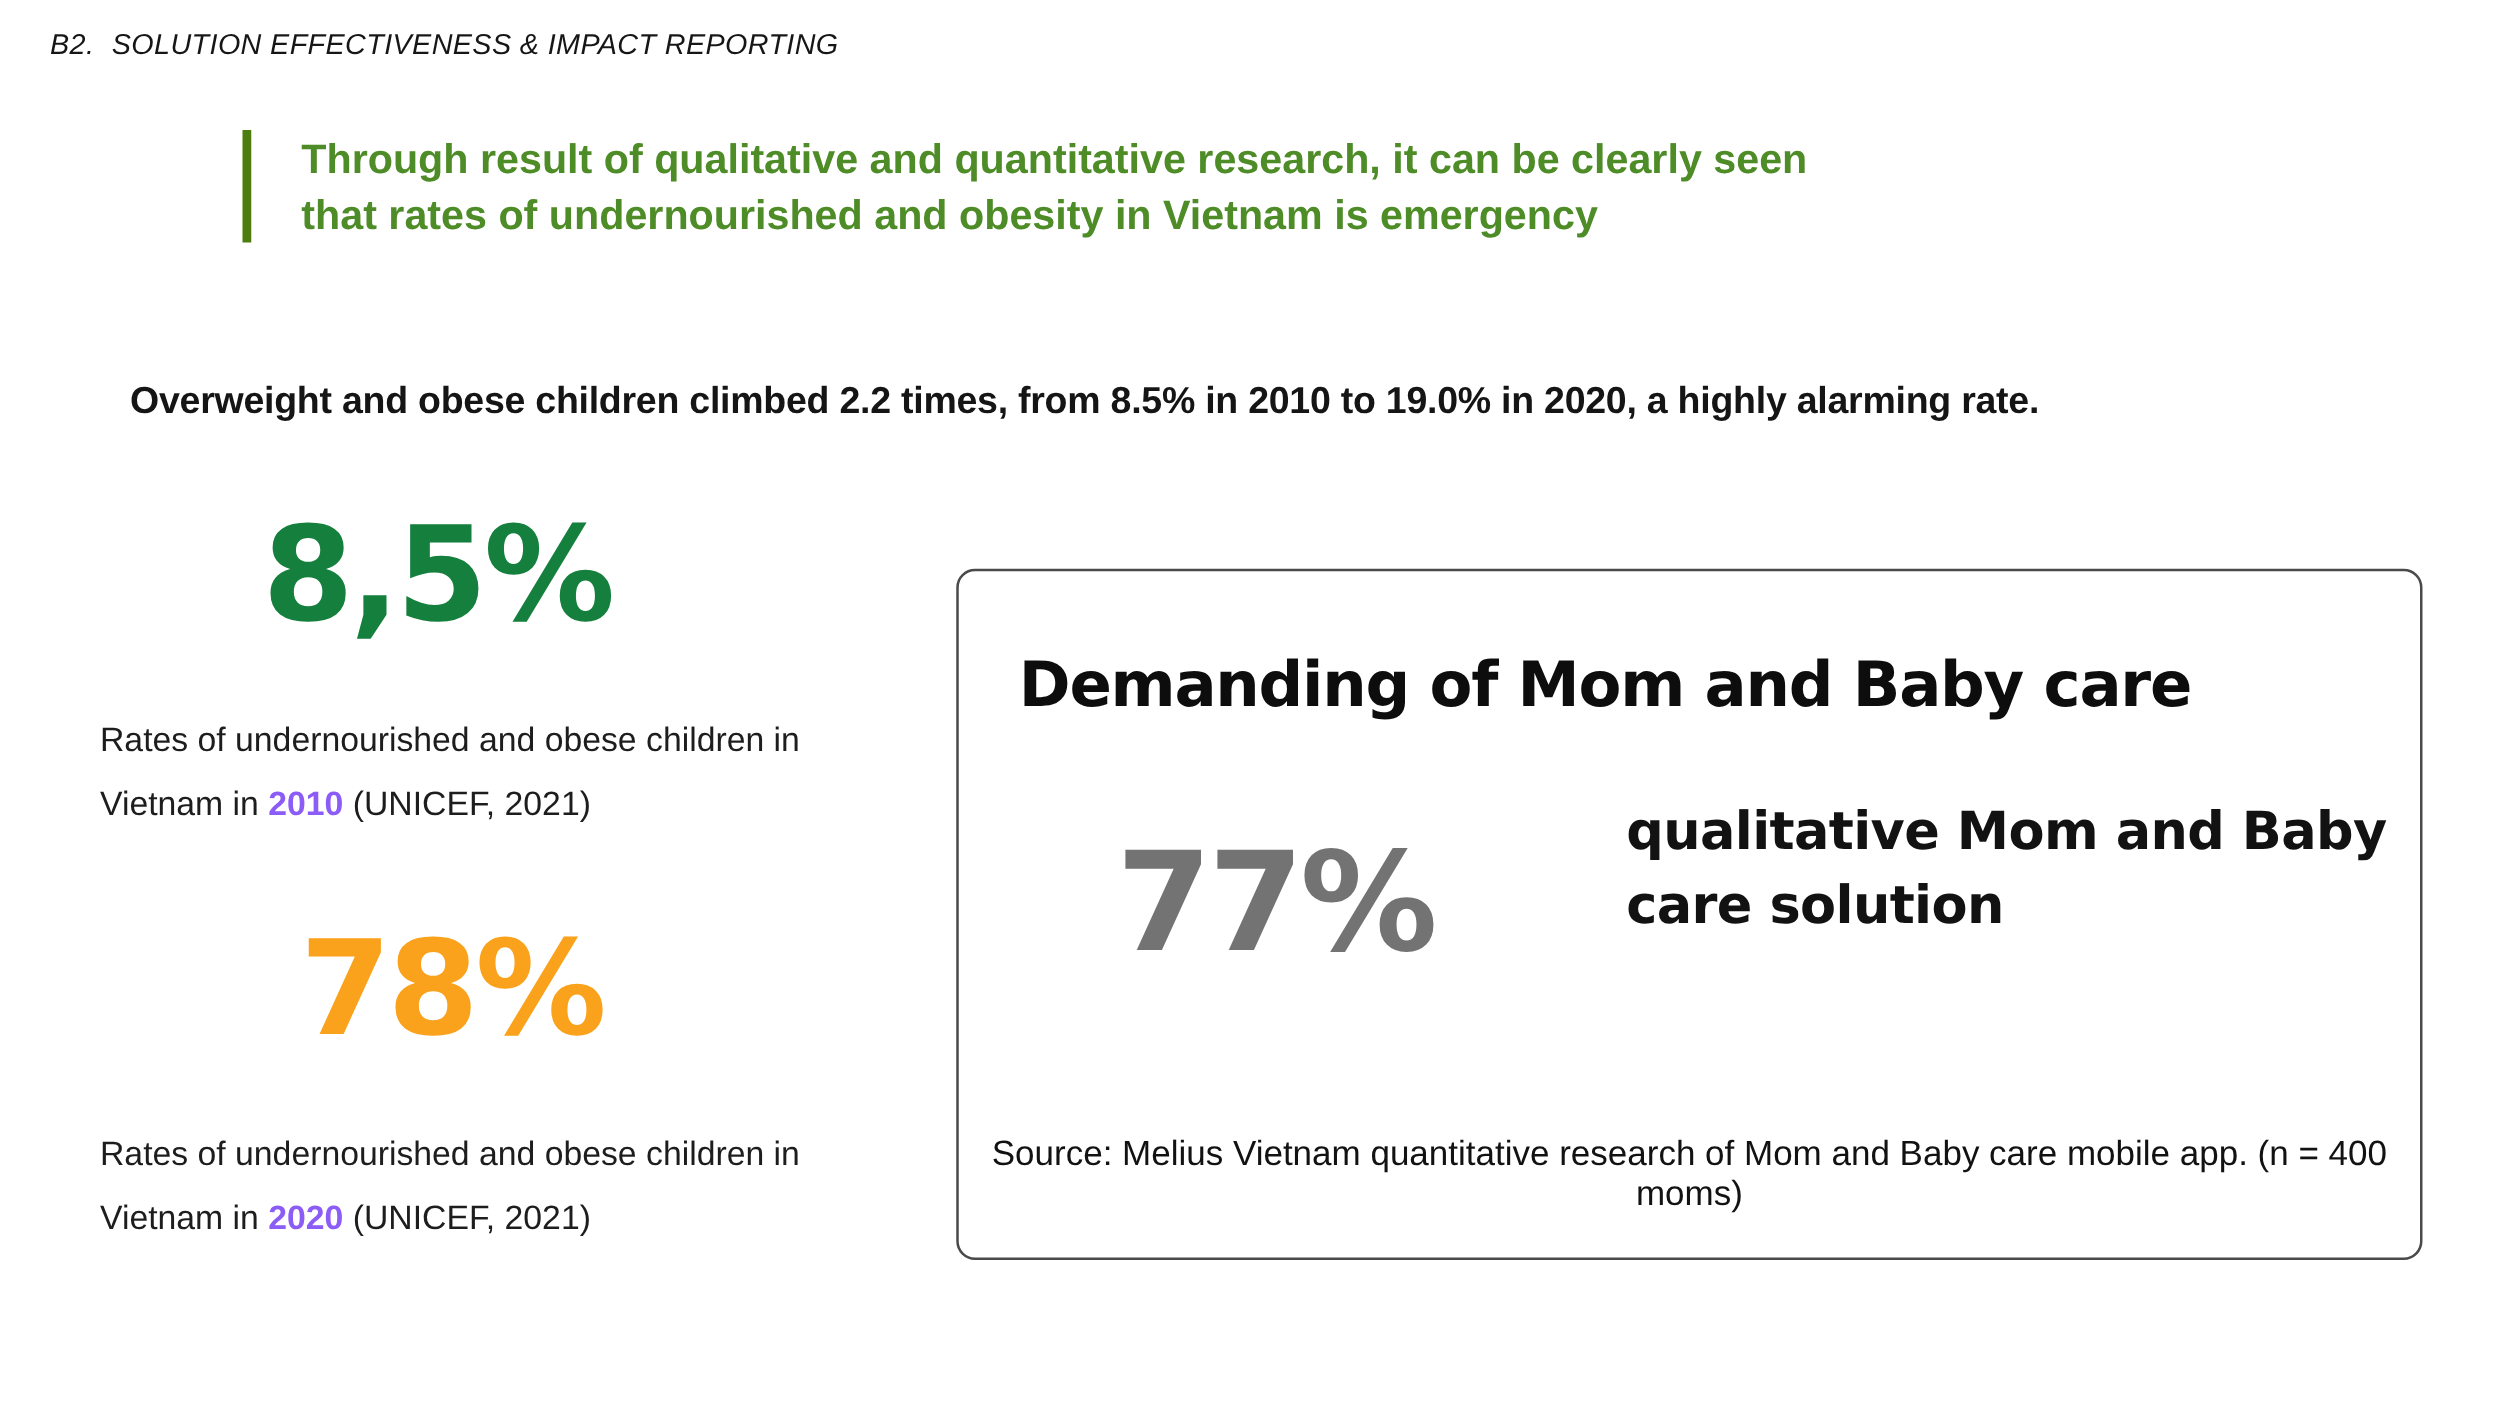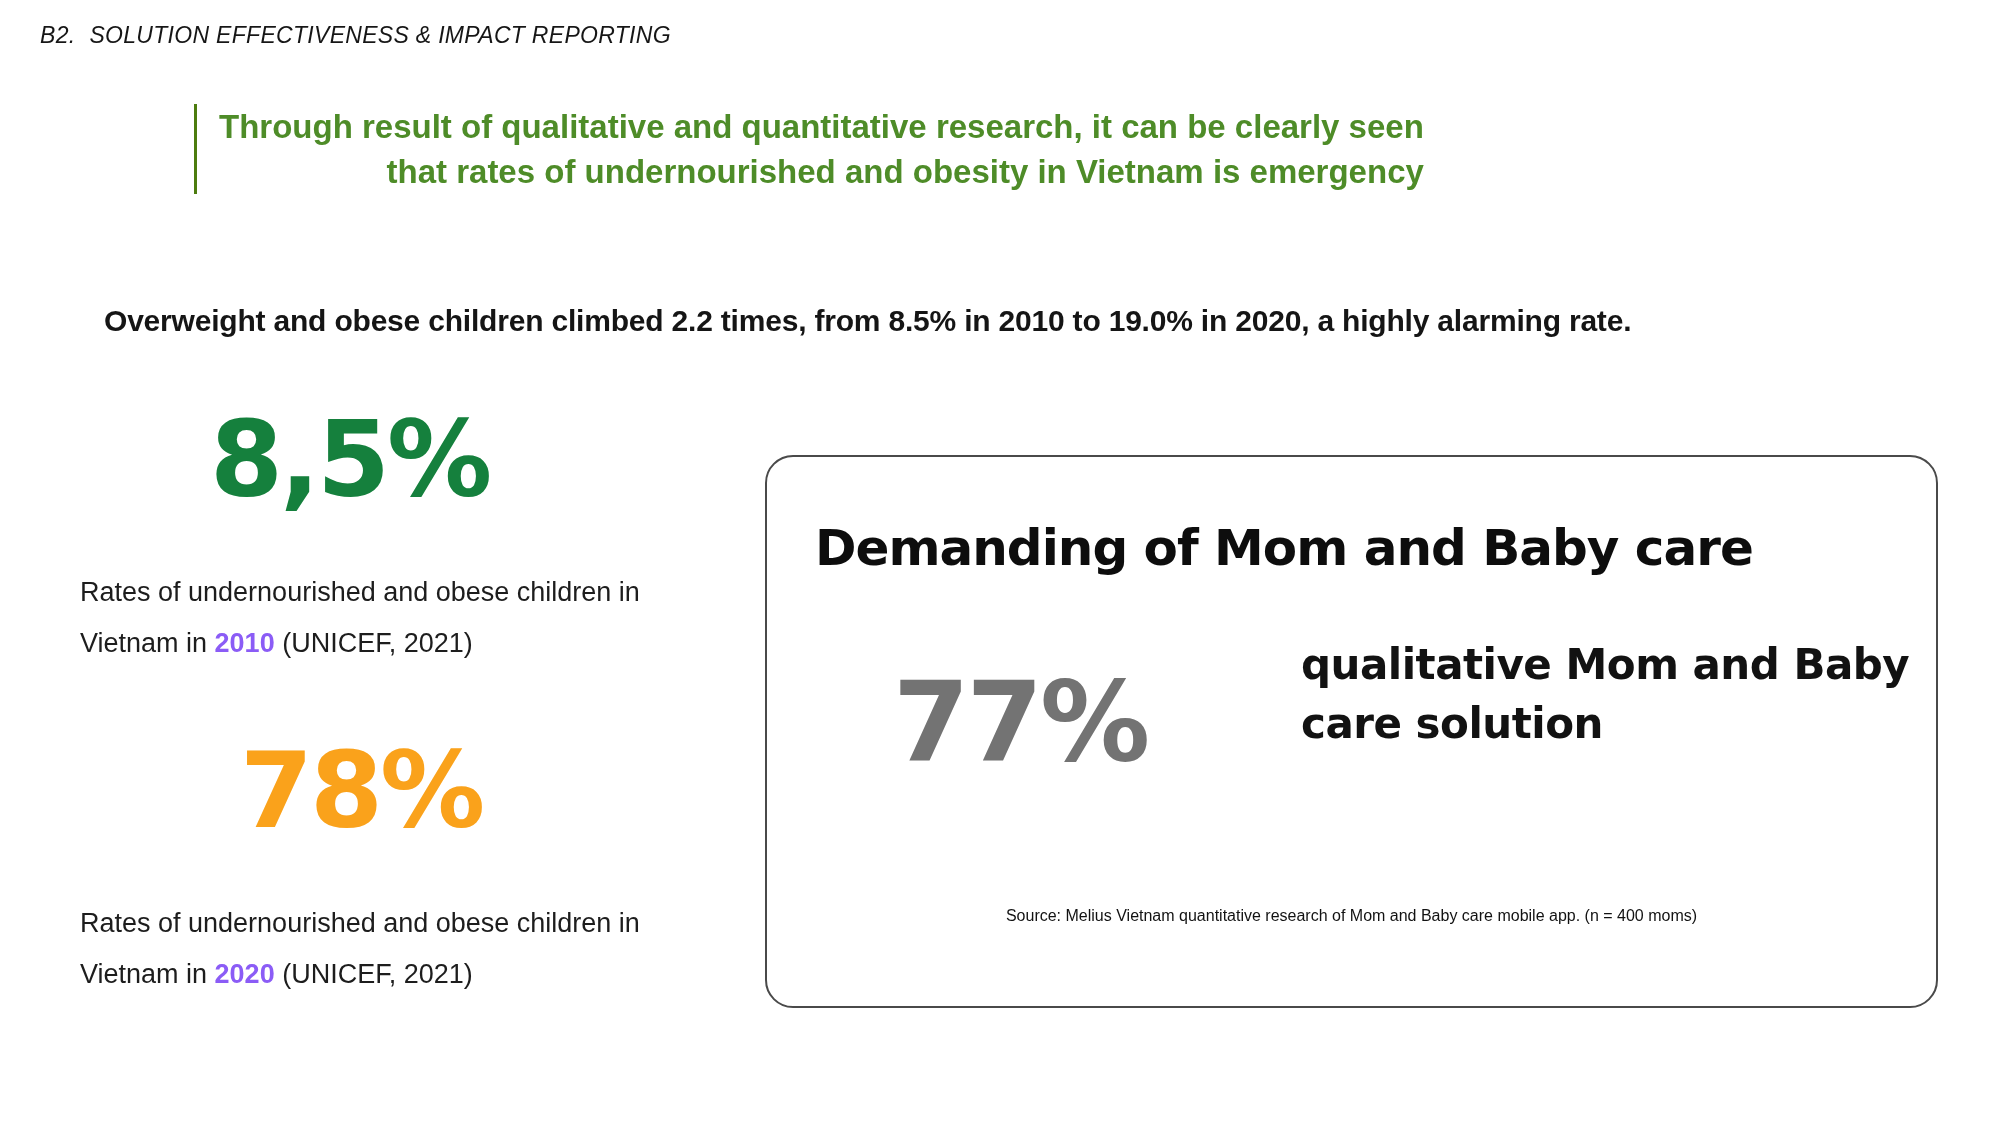--- a/index.html
+++ b/index.html
@@ -16,25 +16,25 @@
   .kicker {
     left: 40px; top: 22px;
     font-style: italic; font-size: 23px; letter-spacing: 0.3px;
     color: #161616; white-space: nowrap;
   }
   .kicker .code { margin-right: 14px; }
 
   
   .headline {
     left: 194px; top: 104px;
-    border-left: 3px solid #4d7c0f;
-    padding-left: 22px;
+    border-left: 7px solid #4d7c0f;
+    padding-left: 40px;
     font-family: "Liberation Sans", sans-serif;
     font-weight: bold; font-size: 33px; line-height: 45px;
-    color: #4E8C28; white-space: nowrap; text-align: right;
+    color: #4E8C28; white-space: nowrap;
   }
 
   
   .summary {
     left: 88px; top: 304px;
     font-weight: bold; font-size: 30px; letter-spacing: -0.2px;
     color: #151515; white-space: nowrap; margin-left: 16px;
   }
 
   
@@ -54,21 +54,21 @@
     white-space: nowrap;
   }
   .stat-caption .cap-line { display: block; }
   .stat-caption b { font-weight: bold; color: #8b5cf6; }
   .stat-caption-2010 { left: 80px; top: 567px; }
   .stat-caption-2020 { left: 80px; top: 898px; }
 
   
   .card {
     left: 765px; top: 455px; width: 1173px; height: 553px;
-    border: 2px solid #4a4a4a; border-radius: 28px;
+    border: 2px solid #4a4a4a; border-radius: 15px;
     background: #ffffff;
   }
   .card-title {
     left: 48px; top: 62px;
     font-family: "DejaVu Sans", sans-serif;
     font-weight: bold; font-size: 50px; letter-spacing: -1px;
     color: #0d0d0d; white-space: nowrap;
   }
   .card-stat {
     left: 126px; top: 210px;
@@ -78,21 +78,21 @@
   }
   .card-text {
     left: 534px; top: 178px;
     font-family: "DejaVu Sans", sans-serif;
     font-weight: bold; line-height: 59px; white-space: nowrap;
   }
   .card-text .hl   { font-size: 43px; color: #4E8C28; display: block; }
   .card-text .desc { font-size: 42px; color: #121212; display: block; letter-spacing: -0.5px; }
   .card-source {
     left: 0; top: 450px; width: 100%;
-    text-align: center; font-size: 16px; color: #121212;
+    text-align: center; font-size: 28px; color: #121212;
     font-family: "Liberation Sans", sans-serif;
   }
 </style>
 </head>
 <body>
 
 <div class="abs kicker">
   <span class="code">B2.</span><span>SOLUTION EFFECTIVENESS &amp; IMPACT REPORTING</span>
 </div>
 

